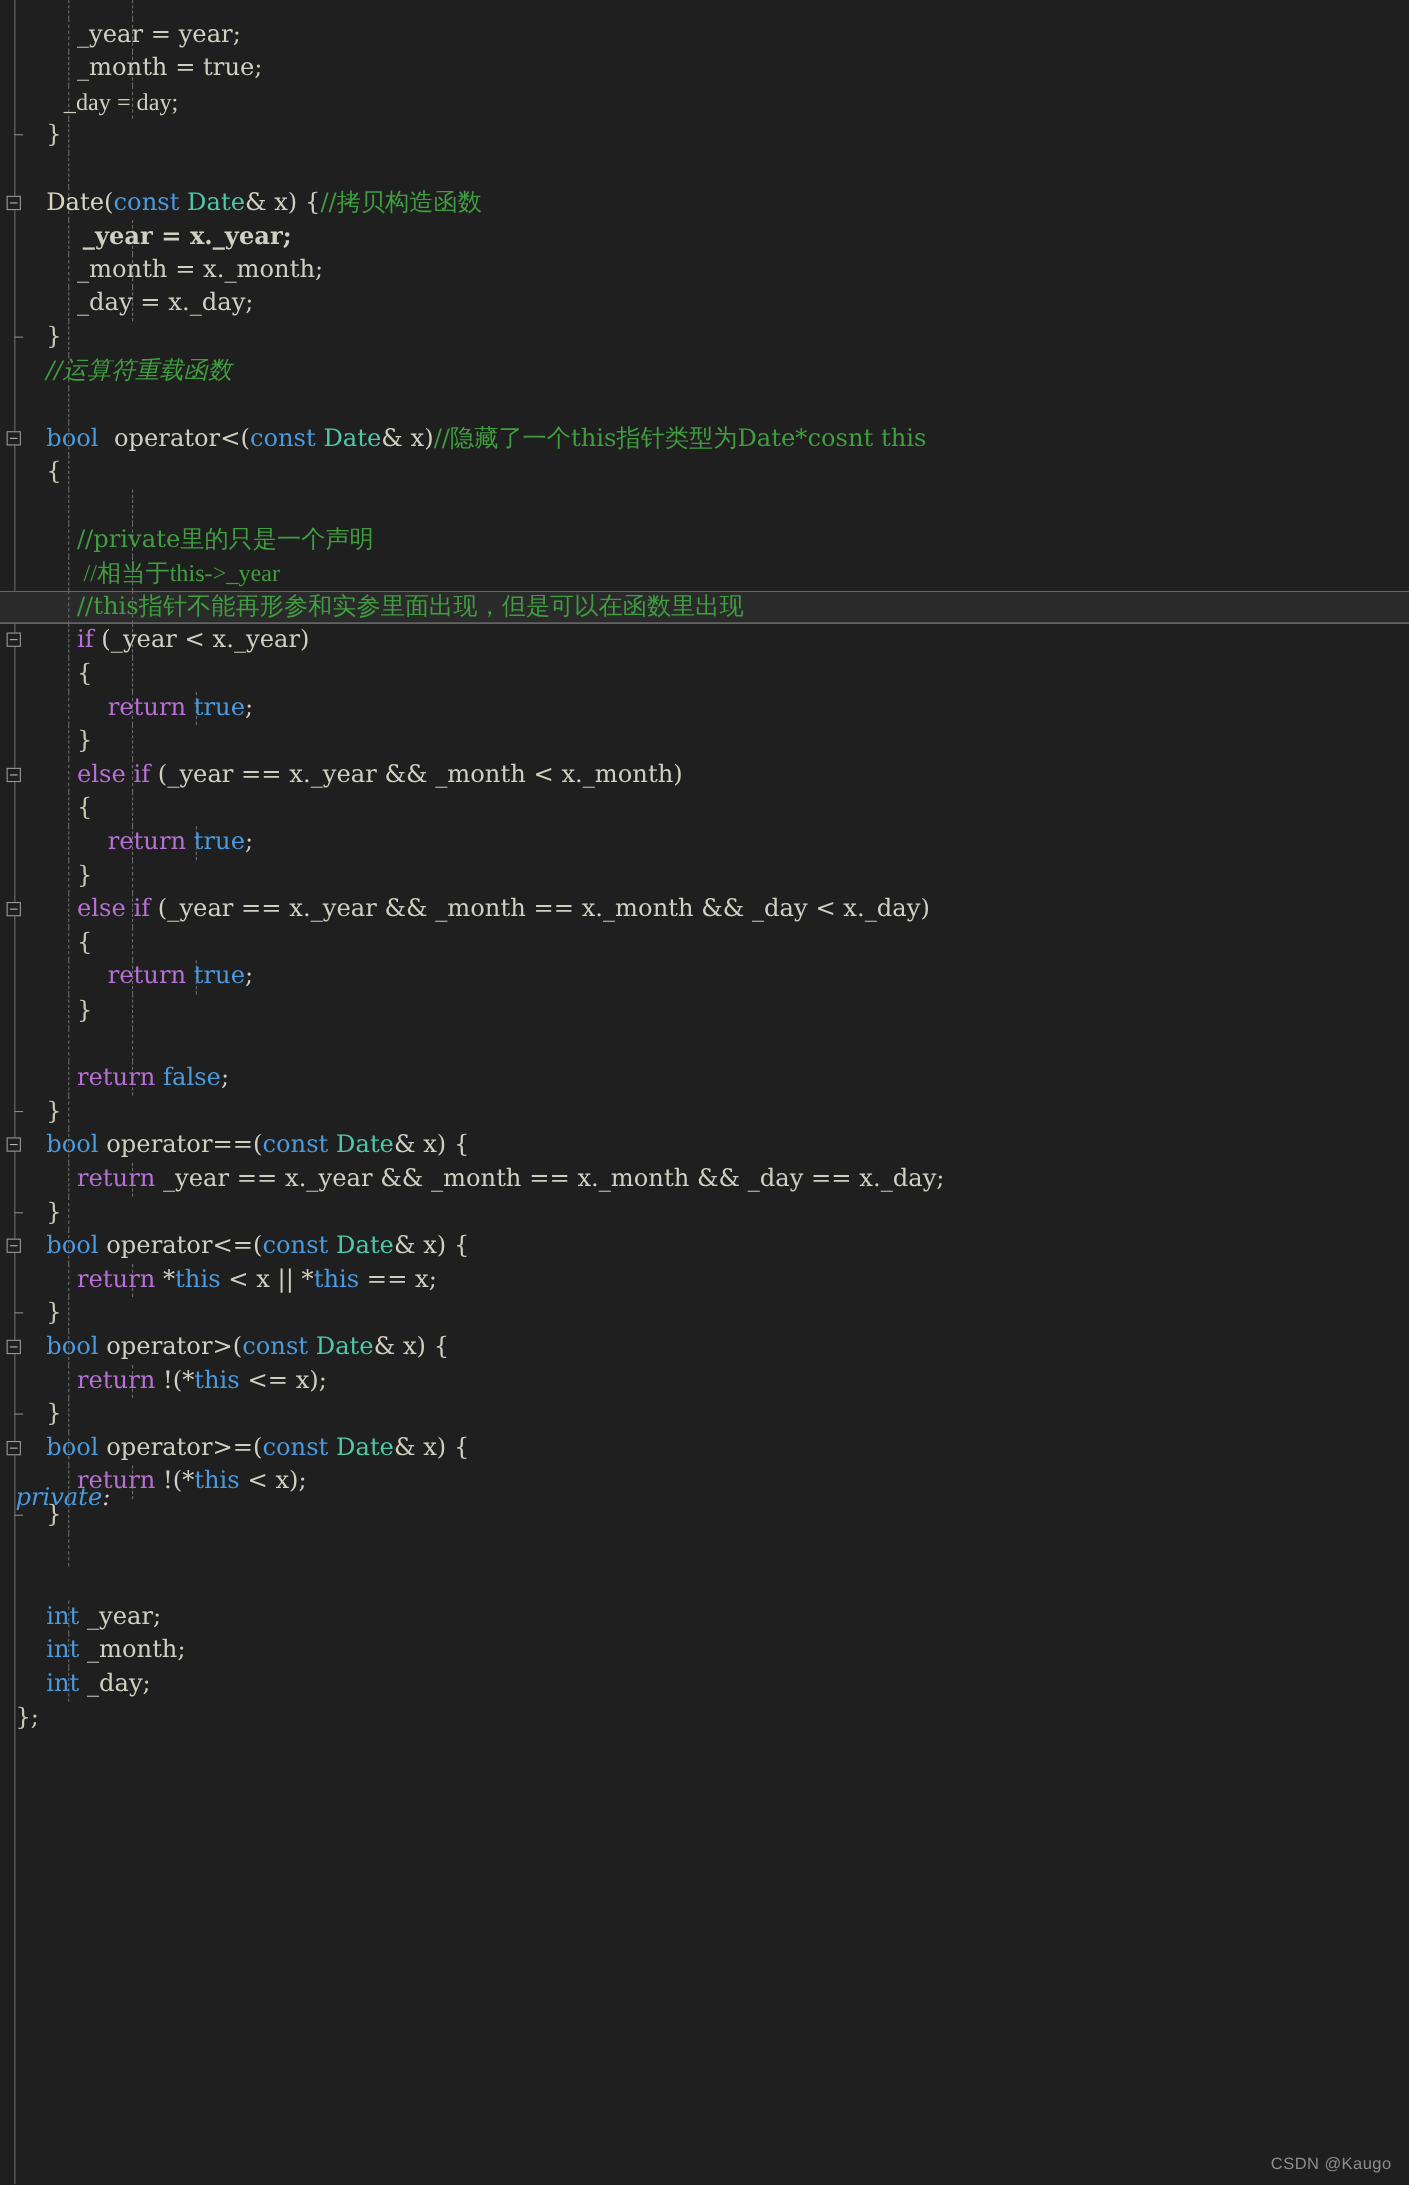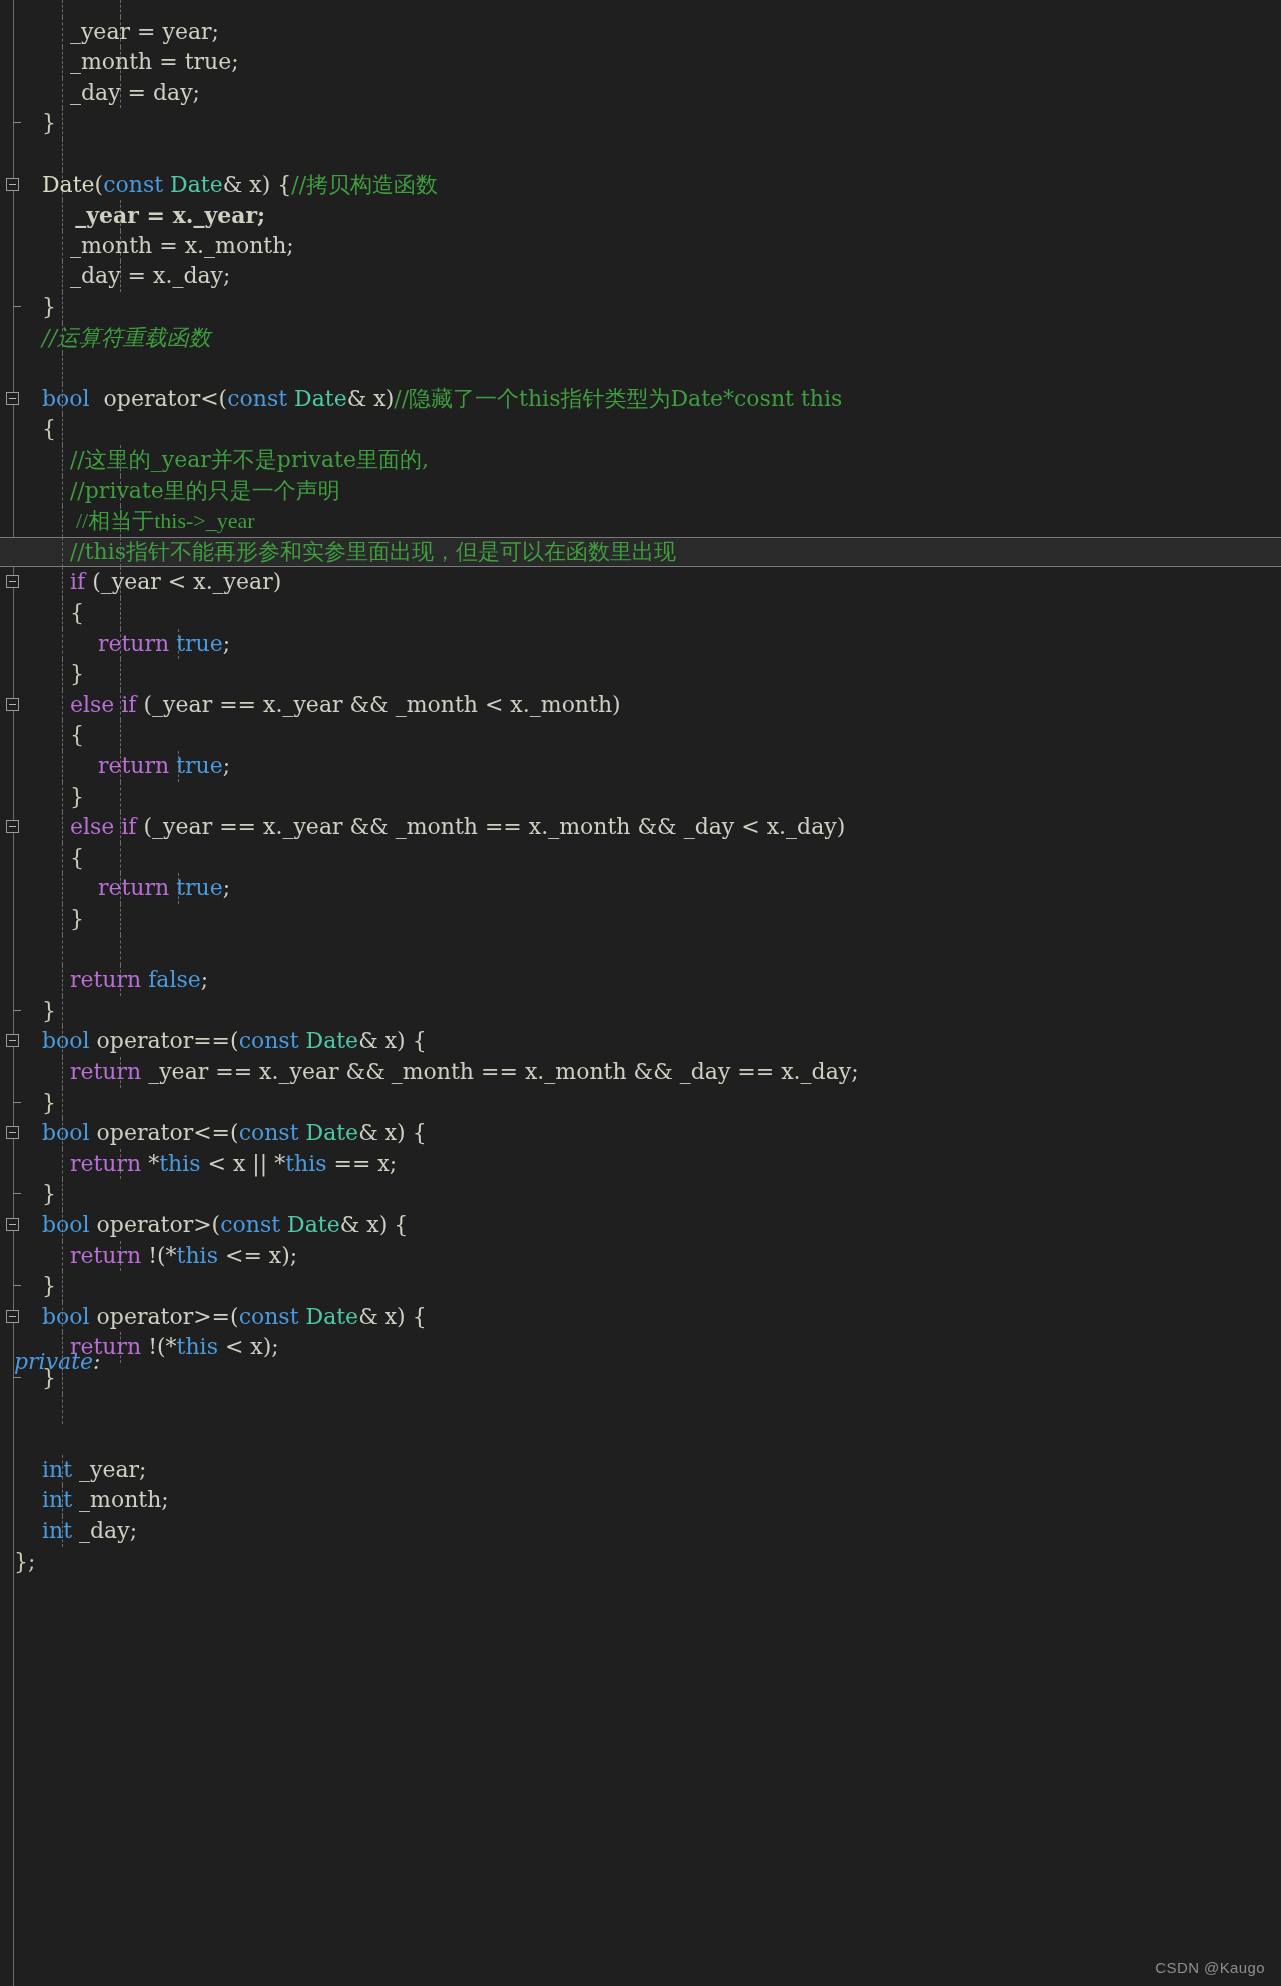--- a/index.html
+++ b/index.html
@@ -128,33 +128,33 @@
 </style>
 </head>
 <body>
 
 <div id="editor">
   <div class="scope-rail"></div>
   <div class="code-surface" id="code-surface">
       <div class="line" style="top: -14px; position: absolute; left: 0px; width: 1281px;"><div class="guide" style="left: 62px;"></div><div class="guide" style="left: 120px;"></div><span class="txt" style="left: 14px;"><span class="plain"></span></span></div>
       <div class="line" style="top: 16.6px; position: absolute; left: 0px; width: 1281px;"><div class="guide" style="left: 62px;"></div><div class="guide" style="left: 120px;"></div><span class="txt" style="left: 14px;"><span class="plain">        _year = </span><span class="plain">year</span><span class="plain">;</span></span></div>
       <div class="line" style="top: 47.2px; position: absolute; left: 0px; width: 1281px;"><div class="guide" style="left: 62px;"></div><div class="guide" style="left: 120px;"></div><span class="txt" style="left: 14px;"><span class="plain">        _month = true;</span></span></div>
-      <div class="line" style="top: 77.8px; position: absolute; left: 0px; width: 1281px;"><div class="guide" style="left: 62px;"></div><div class="guide" style="left: 120px;"></div><span class="txt" style="left: 14px;"><span class="plain">        _day = day;</span></span></div>
+      <div class="line" style="top: 77.8px; position: absolute; left: 0px; width: 1281px; font-family: Liberation Serif, serif;"><div class="guide" style="left: 62px;"></div><div class="guide" style="left: 120px;"></div><span class="txt" style="left: 14px;"><span class="plain">        _day = day;</span></span></div>
       <div class="line" style="top: 108.4px; position: absolute; left: 0px; width: 1281px;"><div class="guide" style="left: 62px;"></div><div class="endtick"></div><span class="txt" style="left: 14px;"><span class="brace">    }</span></span></div>
       <div class="line" style="top: 139px; position: absolute; left: 0px; width: 1281px;"><div class="guide" style="left: 62px;"></div><span class="txt" style="left: 14px;"><span class="plain"></span></span></div>
       <div class="line" style="top: 169.6px; position: absolute; left: 0px; width: 1281px;"><div class="guide" style="left: 62px;"></div><div class="fold"></div><span class="txt" style="left: 14px;"><span class="plain">    </span><span class="fn">Date</span><span class="plain">(</span><span class="kw">const</span><span class="plain"> </span><span class="type">Date</span><span class="plain">&amp; x) {</span><span class="cmt">//拷贝构造函数</span></span></div>
       <div class="line" style="top: 200.2px; position: absolute; left: 0px; width: 1281px;"><div class="guide" style="left: 62px;"></div><div class="guide" style="left: 120px;"></div><span class="txt" style="left: 14px; font-weight: bold;"><span class="plain">        _year = x._year;</span></span></div>
       <div class="line" style="top: 230.8px; position: absolute; left: 0px; width: 1281px;"><div class="guide" style="left: 62px;"></div><div class="guide" style="left: 120px;"></div><span class="txt" style="left: 14px;"><span class="plain">        _month = x._month;</span></span></div>
       <div class="line" style="top: 261.4px; position: absolute; left: 0px; width: 1281px;"><div class="guide" style="left: 62px;"></div><div class="guide" style="left: 120px;"></div><span class="txt" style="left: 14px;"><span class="plain">        _day = x._day;</span></span></div>
       <div class="line" style="top: 292px; position: absolute; left: 0px; width: 1281px;"><div class="guide" style="left: 62px;"></div><div class="endtick"></div><span class="txt" style="left: 14px;"><span class="brace">    }</span></span></div>
       <div class="line" style="top: 322.6px; position: absolute; left: 0px; width: 1281px; font-style: italic;"><div class="guide" style="left: 62px;"></div><span class="txt" style="left: 14px;"><span class="plain">    </span><span class="cmt">//运算符重载函数</span></span></div>
       <div class="line" style="top: 353.2px; position: absolute; left: 0px; width: 1281px;"><div class="guide" style="left: 62px;"></div><span class="txt" style="left: 14px;"><span class="plain"></span></span></div>
       <div class="line" style="top: 383.8px; position: absolute; left: 0px; width: 1281px;"><div class="guide" style="left: 62px;"></div><div class="fold"></div><span class="txt" style="left: 14px;"><span class="plain">    </span><span class="kw">bool</span><span class="plain">  operator&lt;(</span><span class="kw">const</span><span class="plain"> </span><span class="type">Date</span><span class="plain">&amp; x)</span><span class="cmt">//隐藏了一个this指针类型为Date*cosnt this</span></span></div>
       <div class="line" style="top: 414.4px; position: absolute; left: 0px; width: 1281px;"><div class="guide" style="left: 62px;"></div><span class="txt" style="left: 14px;"><span class="brace">    {</span></span></div>
-      <div class="line" style="top: 445px; position: absolute; left: 0px; width: 1281px;"><div class="guide" style="left: 62px;"></div><div class="guide" style="left: 120px;"></div><span class="txt" style="left: 14px;"><span class="plain">        </span><span class="cmt">//这里的_year并不是private里面的,</span></span></div>
+      <div class="line" style="top: 445px; position: absolute; left: 0px; width: 1281px;"><div class="guide" style="left: 62px;"></div><div class="guide" style="left: 120px;"></div></div>
       <div class="line" style="top: 475.6px; position: absolute; left: 0px; width: 1281px;"><div class="guide" style="left: 62px;"></div><div class="guide" style="left: 120px;"></div><span class="txt" style="left: 14px;"><span class="plain">        </span><span class="cmt">//private里的只是一个声明</span></span></div>
       <div class="line" style="top: 506.2px; position: absolute; left: 0px; width: 1281px;"><div class="guide" style="left: 62px;"></div><div class="guide" style="left: 120px;"></div><span class="txt" style="left: 32px; font-family: Liberation Serif, serif;"><span class="plain">        </span><span class="cmt">//相当于this-&gt;_year</span></span></div>
       <div class="line highlight" style="top: 536.8px; position: absolute; left: 0px; width: 1281px;"><div class="guide" style="left: 62px;"></div><div class="guide" style="left: 120px;"></div><span class="txt" style="left: 14px;"><span class="plain">        </span><span class="cmt">//this指针不能再形参和实参里面出现，但是可以在函数里出现</span></span></div>
       <div class="line" style="top: 567.4px; position: absolute; left: 0px; width: 1281px;"><div class="guide" style="left: 62px;"></div><div class="guide" style="left: 120px;"></div><div class="fold"></div><span class="txt" style="left: 14px;"><span class="plain">        </span><span class="ctl">if</span><span class="plain"> (_year &lt; x._year)</span></span></div>
       <div class="line" style="top: 598px; position: absolute; left: 0px; width: 1281px;"><div class="guide" style="left: 62px;"></div><div class="guide" style="left: 120px;"></div><span class="txt" style="left: 14px;"><span class="brace">        {</span></span></div>
       <div class="line" style="top: 628.6px; position: absolute; left: 0px; width: 1281px;"><div class="guide" style="left: 62px;"></div><div class="guide" style="left: 120px;"></div><div class="guide" style="left: 178px;"></div><span class="txt" style="left: 14px;"><span class="plain">            </span><span class="ctl">return</span><span class="plain"> </span><span class="kw">true</span><span class="plain">;</span></span></div>
       <div class="line" style="top: 659.2px; position: absolute; left: 0px; width: 1281px;"><div class="guide" style="left: 62px;"></div><div class="guide" style="left: 120px;"></div><span class="txt" style="left: 14px;"><span class="brace">        }</span></span></div>
       <div class="line" style="top: 689.8px; position: absolute; left: 0px; width: 1281px;"><div class="guide" style="left: 62px;"></div><div class="guide" style="left: 120px;"></div><div class="fold"></div><span class="txt" style="left: 14px;"><span class="plain">        </span><span class="ctl">else</span><span class="plain"> </span><span class="ctl">if</span><span class="plain"> (_year == x._year &amp;&amp; _month &lt; x._month)</span></span></div>
       <div class="line" style="top: 720.4px; position: absolute; left: 0px; width: 1281px;"><div class="guide" style="left: 62px;"></div><div class="guide" style="left: 120px;"></div><span class="txt" style="left: 14px;"><span class="brace">        {</span></span></div>
       <div class="line" style="top: 751px; position: absolute; left: 0px; width: 1281px;"><div class="guide" style="left: 62px;"></div><div class="guide" style="left: 120px;"></div><div class="guide" style="left: 178px;"></div><span class="txt" style="left: 14px;"><span class="plain">            </span><span class="ctl">return</span><span class="plain"> </span><span class="kw">true</span><span class="plain">;</span></span></div>

